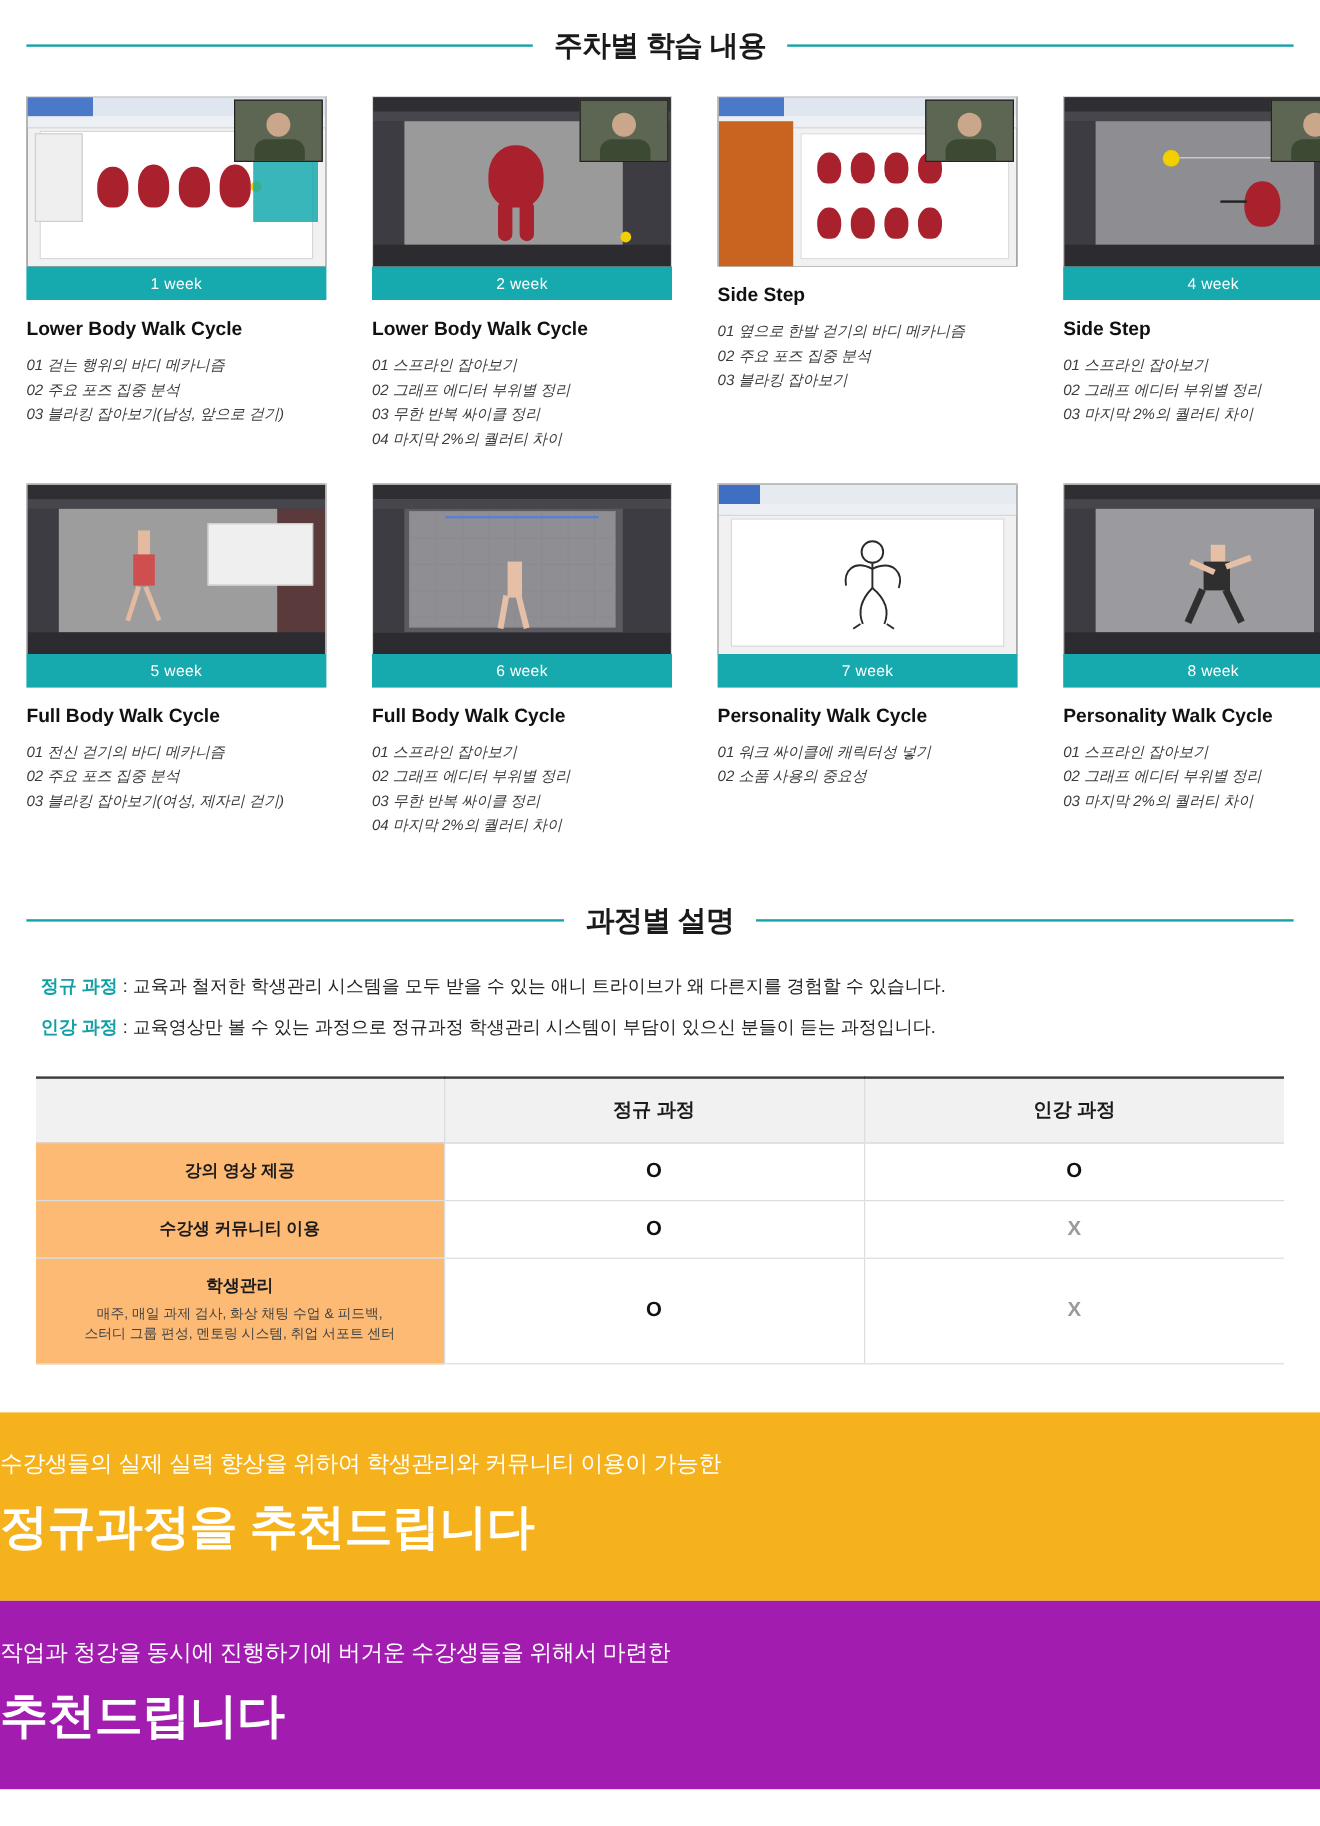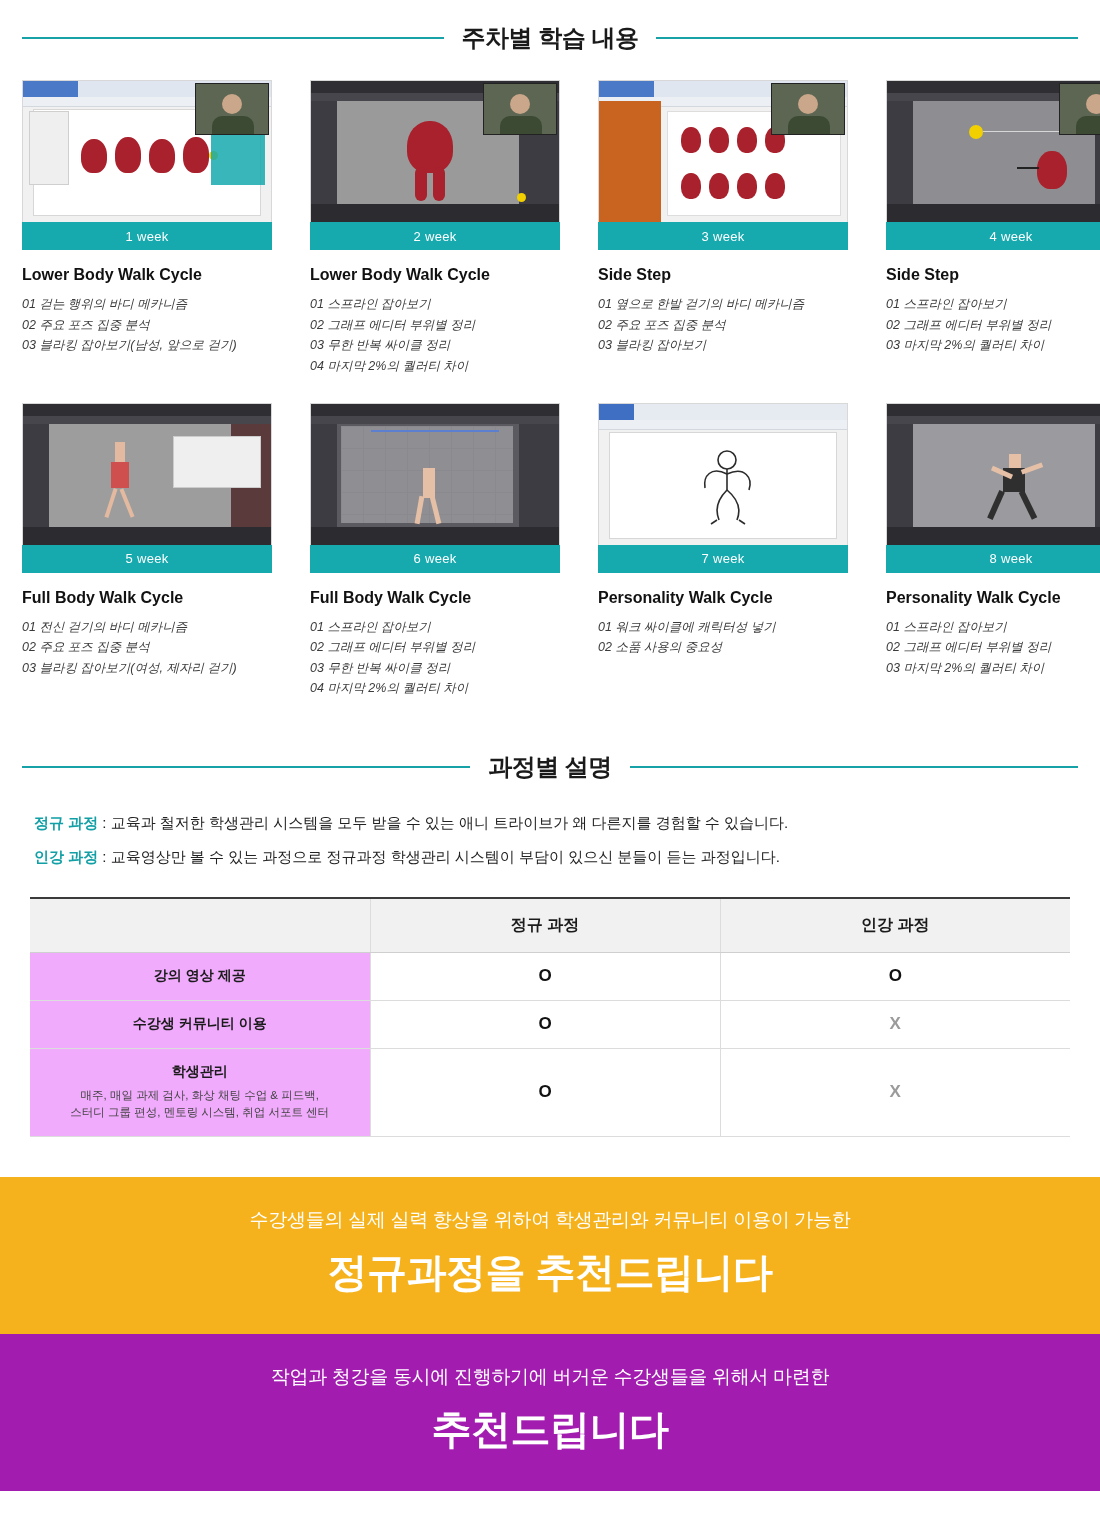--- a/index.html
+++ b/index.html
@@ -145,21 +145,21 @@
   table.cmp thead th {
     background: #f1f1f1;
     font-size: 16px;
     font-weight: bold;
     color: #1b1b1b;
     height: 54px;
     border-bottom: 1px solid #cfcfcf;
   }
   table.cmp thead th.blank { background:#f1f1f1; }
   table.cmp tbody th.rowhead {
-    background: #f0abfc;
+    background: #fdba74;
     font-size: 14px;
     font-weight: bold;
     color: #1b1b1b;
     width: 340px;
     padding: 14px 10px;
   }
   table.cmp tbody th.rowhead .sub {
     display:block;
     font-size: 11.5px;
     font-weight: normal;
@@ -173,21 +173,21 @@
     font-size: 17px;
     font-weight: bold;
     color: #111;
   }
   table.cmp tbody td.x { color: #9b9b9b; }
   table.cmp .cell-vline { border-left: 1px solid #dcdcdc; }
 
   
   .banner {
     width: 1100px;
-    text-align: center;
+    text-align: left;
     padding: 30px 0 34px 0;
   }
   .banner.yellow { background: #f5b21c; margin-top: 40px; }
   .banner.teal { background: #a21caf; }
   .banner .small {
     font-size: 19px;
     color: #ffffff;
     margin-bottom: 12px;
     letter-spacing: -0.3px;
   }
@@ -278,21 +278,20 @@
             <div class="blob" style="left:110px;top:46px;width:20px;height:26px;"></div>
             <div class="blob" style="left:138px;top:46px;width:20px;height:26px;"></div>
             <div class="blob" style="left:166px;top:46px;width:20px;height:26px;"></div>
             <div class="blob" style="left:82px;top:92px;width:20px;height:26px;"></div>
             <div class="blob" style="left:110px;top:92px;width:20px;height:26px;"></div>
             <div class="blob" style="left:138px;top:92px;width:20px;height:26px;"></div>
             <div class="blob" style="left:166px;top:92px;width:20px;height:26px;"></div>
             <div class="ss-cam"></div>
           </div>
         </div>
-        <div class="badge">3 week</div>
         <div class="card-title">Side Step</div>
         <ul class="card-list">
           <li>01 옆으로 한발 걷기의 바디 메카니즘</li>
           <li>02 주요 포즈 집중 분석</li>
           <li>03 블라킹 잡아보기</li>
         </ul>
       </div>
 
       <div class="week-card">
         <div class="thumb">

